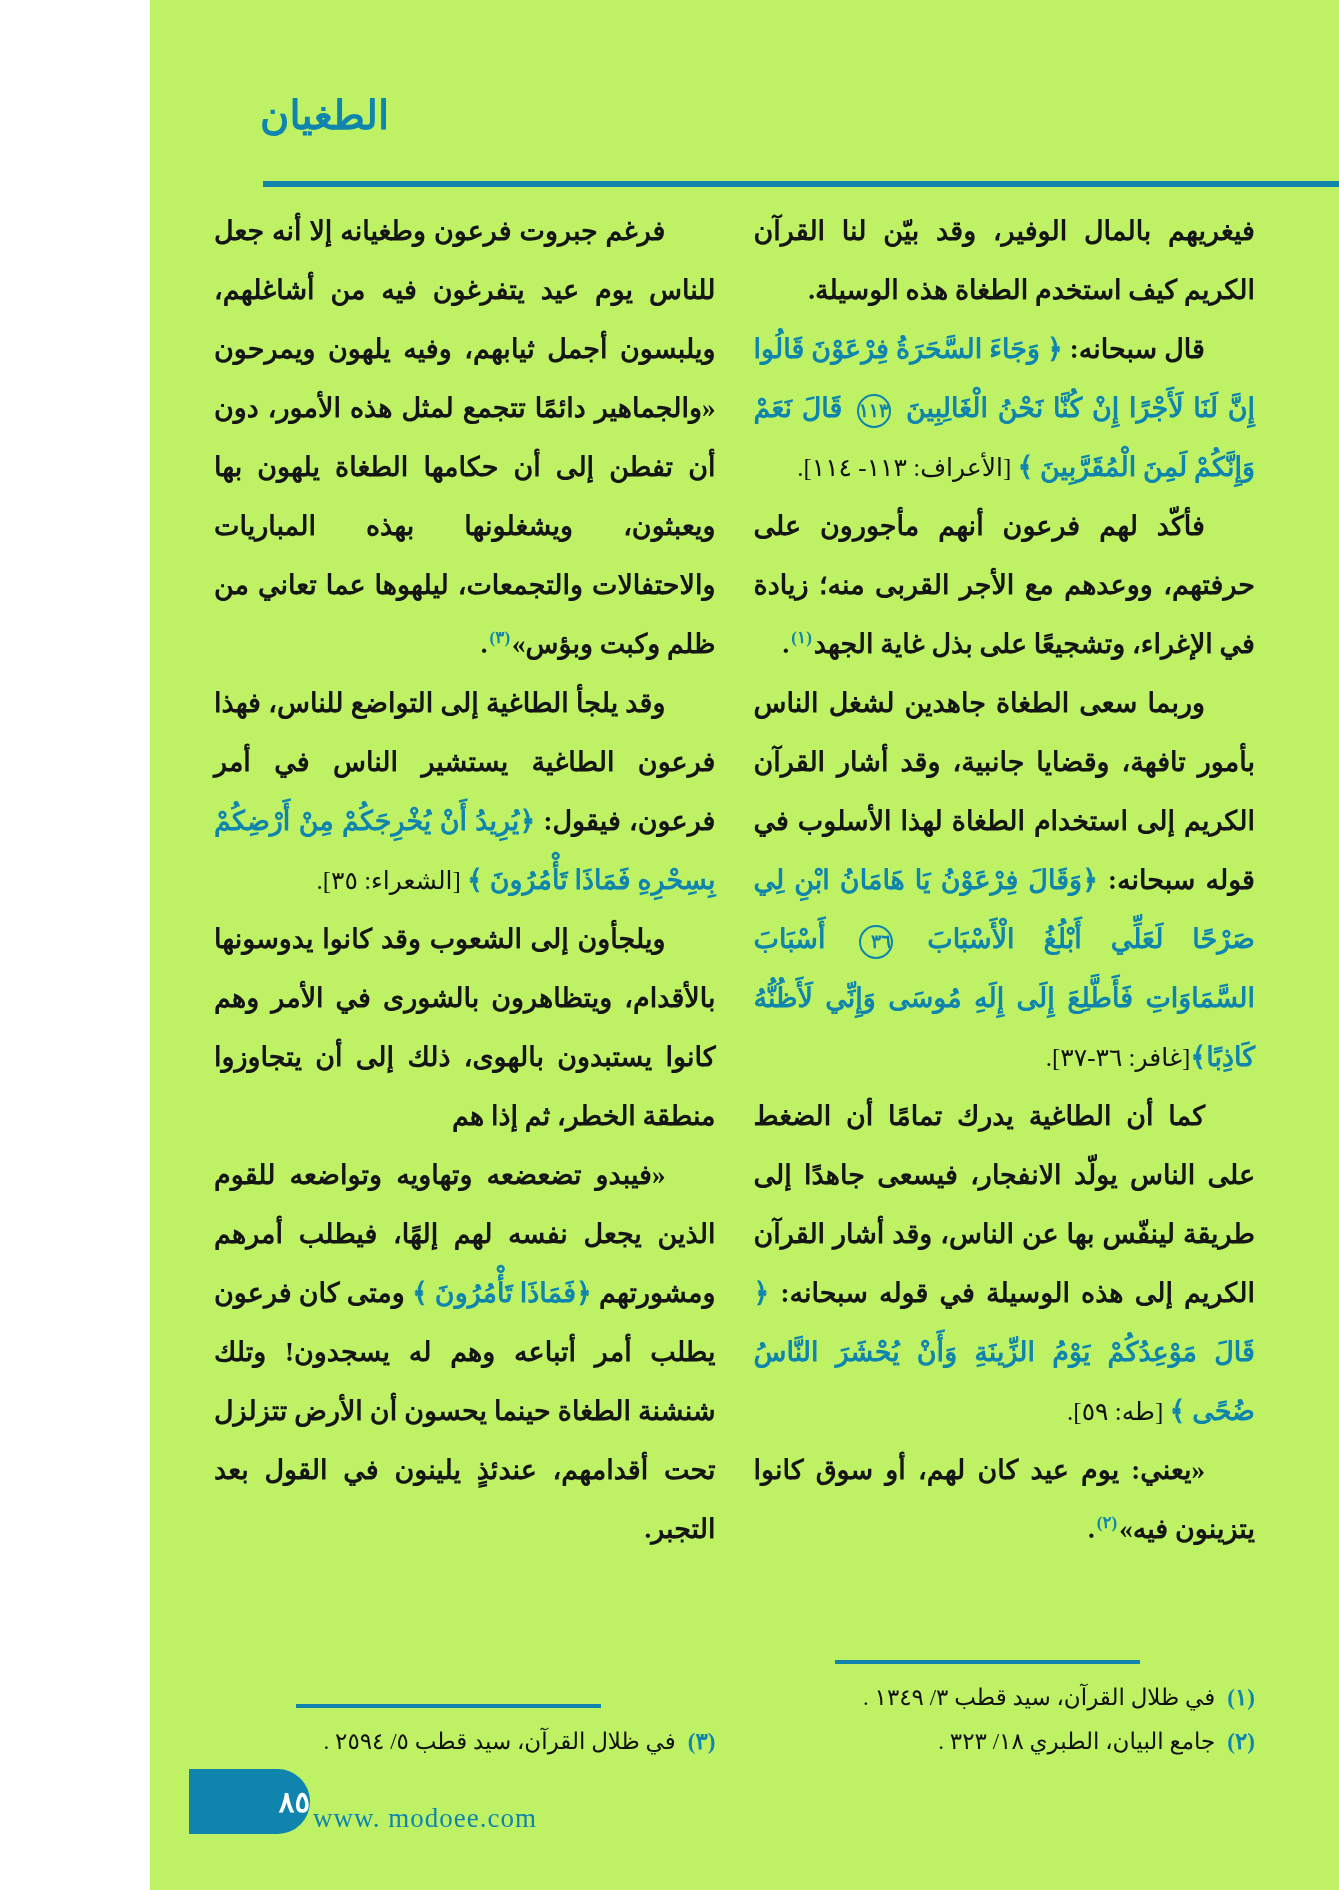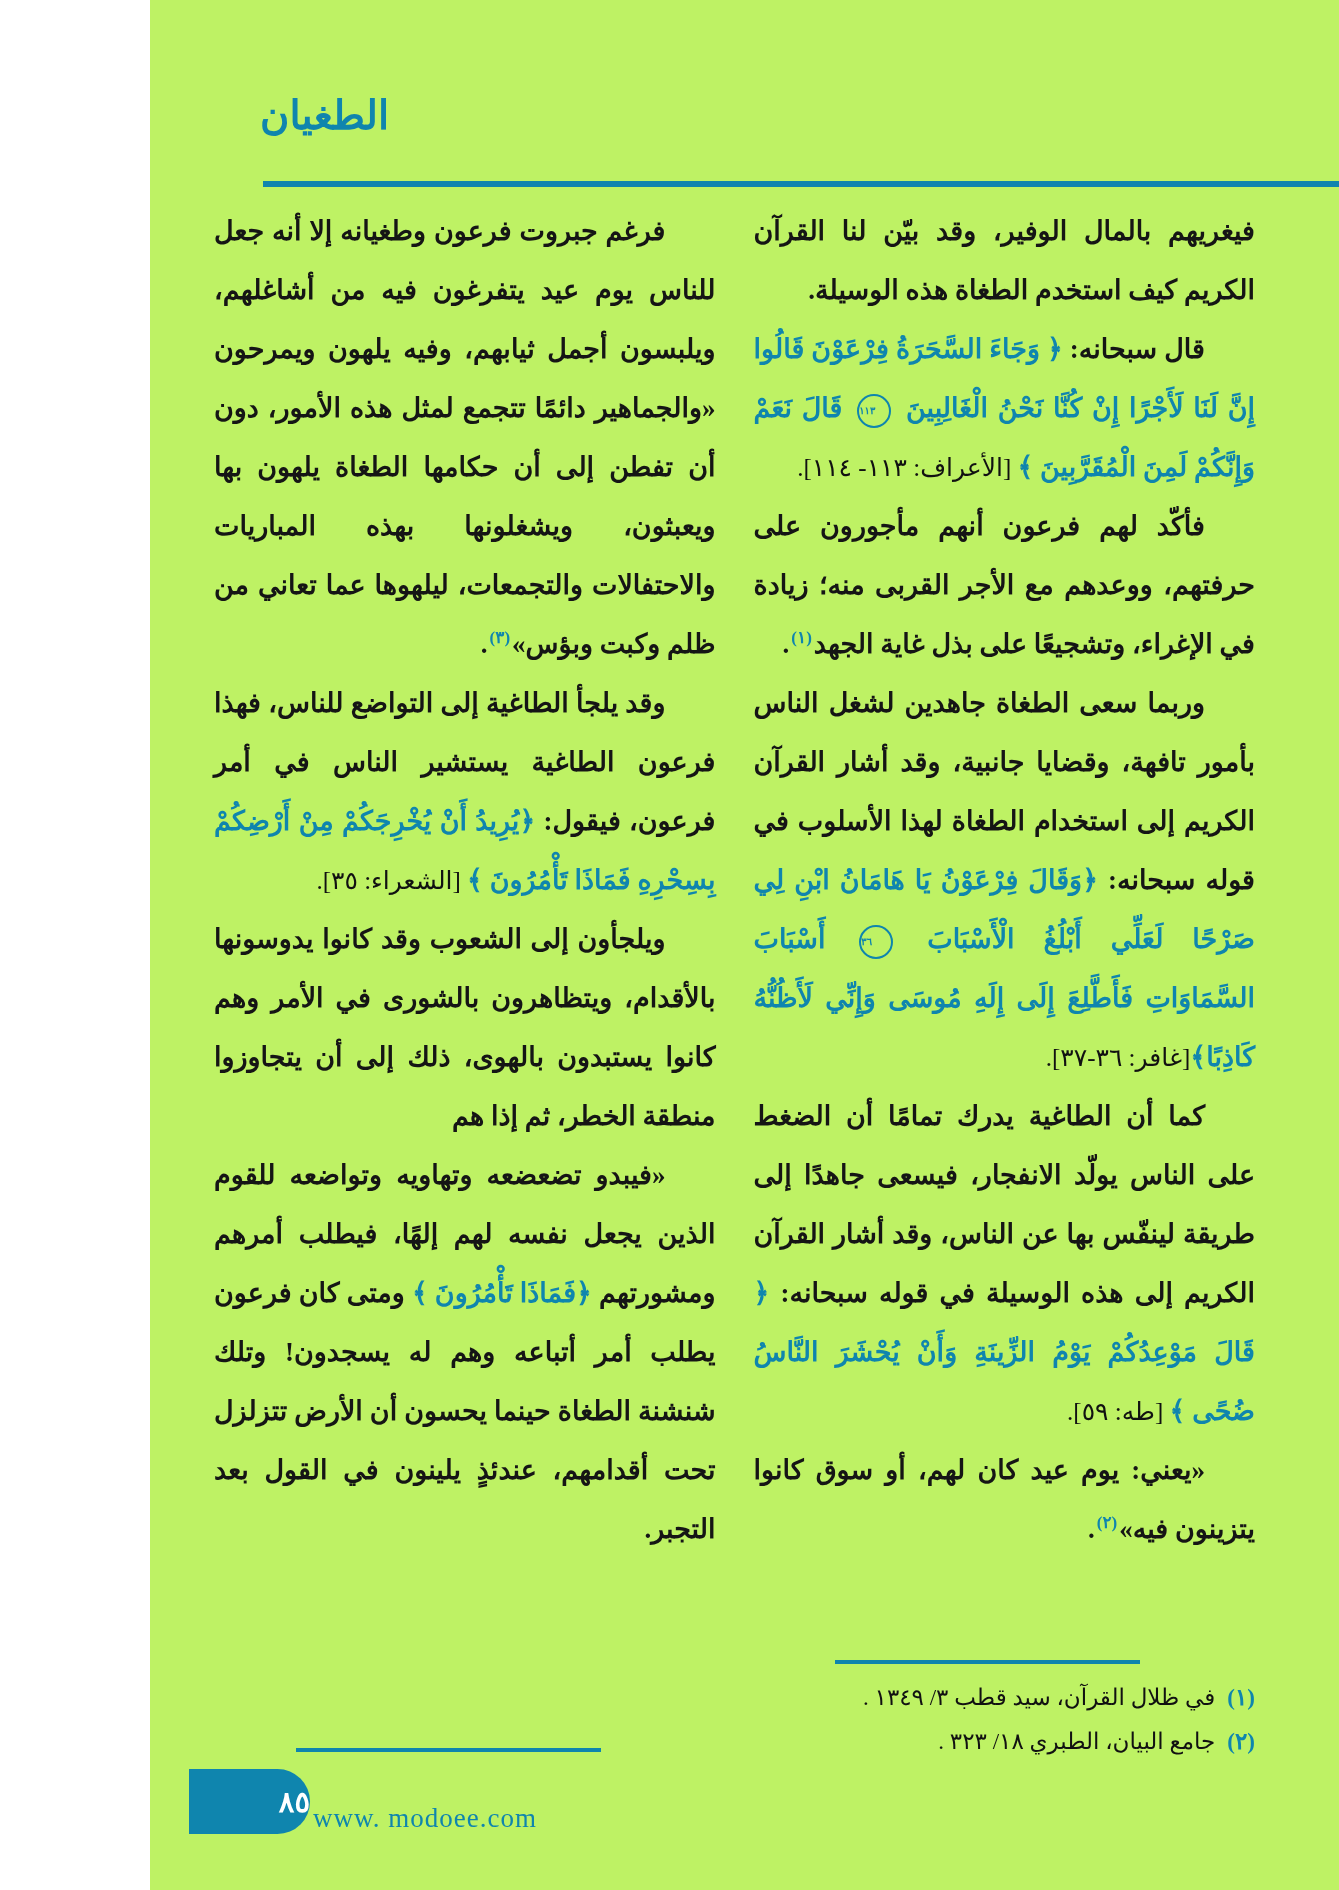--- a/index.html
+++ b/index.html
@@ -39,21 +39,21 @@
   .para.indent{text-indent:50px;}
   .quran{color:var(--accent);font-weight:bold;}
   .src{font-weight:normal;color:#111;font-size:25px;}
   .fref{
     color:var(--accent);font-size:17px;font-weight:bold;
     vertical-align:super;line-height:0;margin:0 2px;
   }
   .ayah-badge{
     display:inline-block;width:34px;height:34px;box-sizing:border-box;
     border:2px solid var(--accent);border-radius:50%;
-    font-size:10px;line-height:29px;text-align:left;
+    font-size:19px;line-height:29px;text-align:right;
     color:var(--accent);font-weight:bold;
     vertical-align:middle;margin:0 5px;text-indent:0;
   }
   
   .footnotes{margin-top:auto;}
   .fn-rule{
     height:4px;background:var(--accent);
     width:305px;margin:0 115px 12px 0;
   }
   .fn-line{
@@ -103,20 +103,21 @@
       </div>
     <div class="column" id="col-left">
         <div class="col-text">
           <p class="para indent"><span class="txt">فرغم جبروت فرعون وطغيانه إلا أنه جعل للناس يوم عيد يتفرغون فيه من أشاغلهم، ويلبسون أجمل ثيابهم، وفيه يلهون ويمرحون «والجماهير دائمًا تتجمع لمثل هذه الأمور، دون أن تفطن إلى أن حكامها الطغاة يلهون بها ويعبثون، ويشغلونها بهذه المباريات والاحتفالات والتجمعات، ليلهوها عما تعاني من ظلم وكبت وبؤس»</span><span class="fref">(٣)</span><span class="txt">.</span></p>
           <p class="para indent"><span class="txt">وقد يلجأ الطاغية إلى التواضع للناس، فهذا فرعون الطاغية يستشير الناس في أمر فرعون، فيقول: </span><span class="quran">﴿يُرِيدُ أَنْ يُخْرِجَكُمْ مِنْ أَرْضِكُمْ بِسِحْرِهِ فَمَاذَا تَأْمُرُونَ ﴾</span><span class="src"> [الشعراء: ٣٥].</span></p>
           <p class="para indent"><span class="txt">ويلجأون إلى الشعوب وقد كانوا يدوسونها بالأقدام، ويتظاهرون بالشورى في الأمر وهم كانوا يستبدون بالهوى، ذلك إلى أن يتجاوزوا منطقة الخطر، ثم إذا هم</span></p>
           <p class="para indent"><span class="txt">«فيبدو تضعضعه وتهاويه وتواضعه للقوم الذين يجعل نفسه لهم إلهًا، فيطلب أمرهم ومشورتهم </span><span class="quran">﴿فَمَاذَا تَأْمُرُونَ ﴾</span><span class="txt"> ومتى كان فرعون يطلب أمر أتباعه وهم له يسجدون! وتلك شنشنة الطغاة حينما يحسون أن الأرض تتزلزل تحت أقدامهم، عندئذٍ يلينون في القول بعد التجبر.</span></p>
         </div>
         <div class="footnotes">
           <div class="fn-rule"></div>
+          <p class="fn-line"><span class="fn-num">(٣)</span><span>في ظلال القرآن، سيد قطب ٥/ ٢٥٩٤ .</span></p>
         </div>
       </div>
   </div>
 
   <div class="page-badge">
     <span>٨٥</span>
   </div>
   <div class="website">www. modoee.com</div>
 
 </div>

